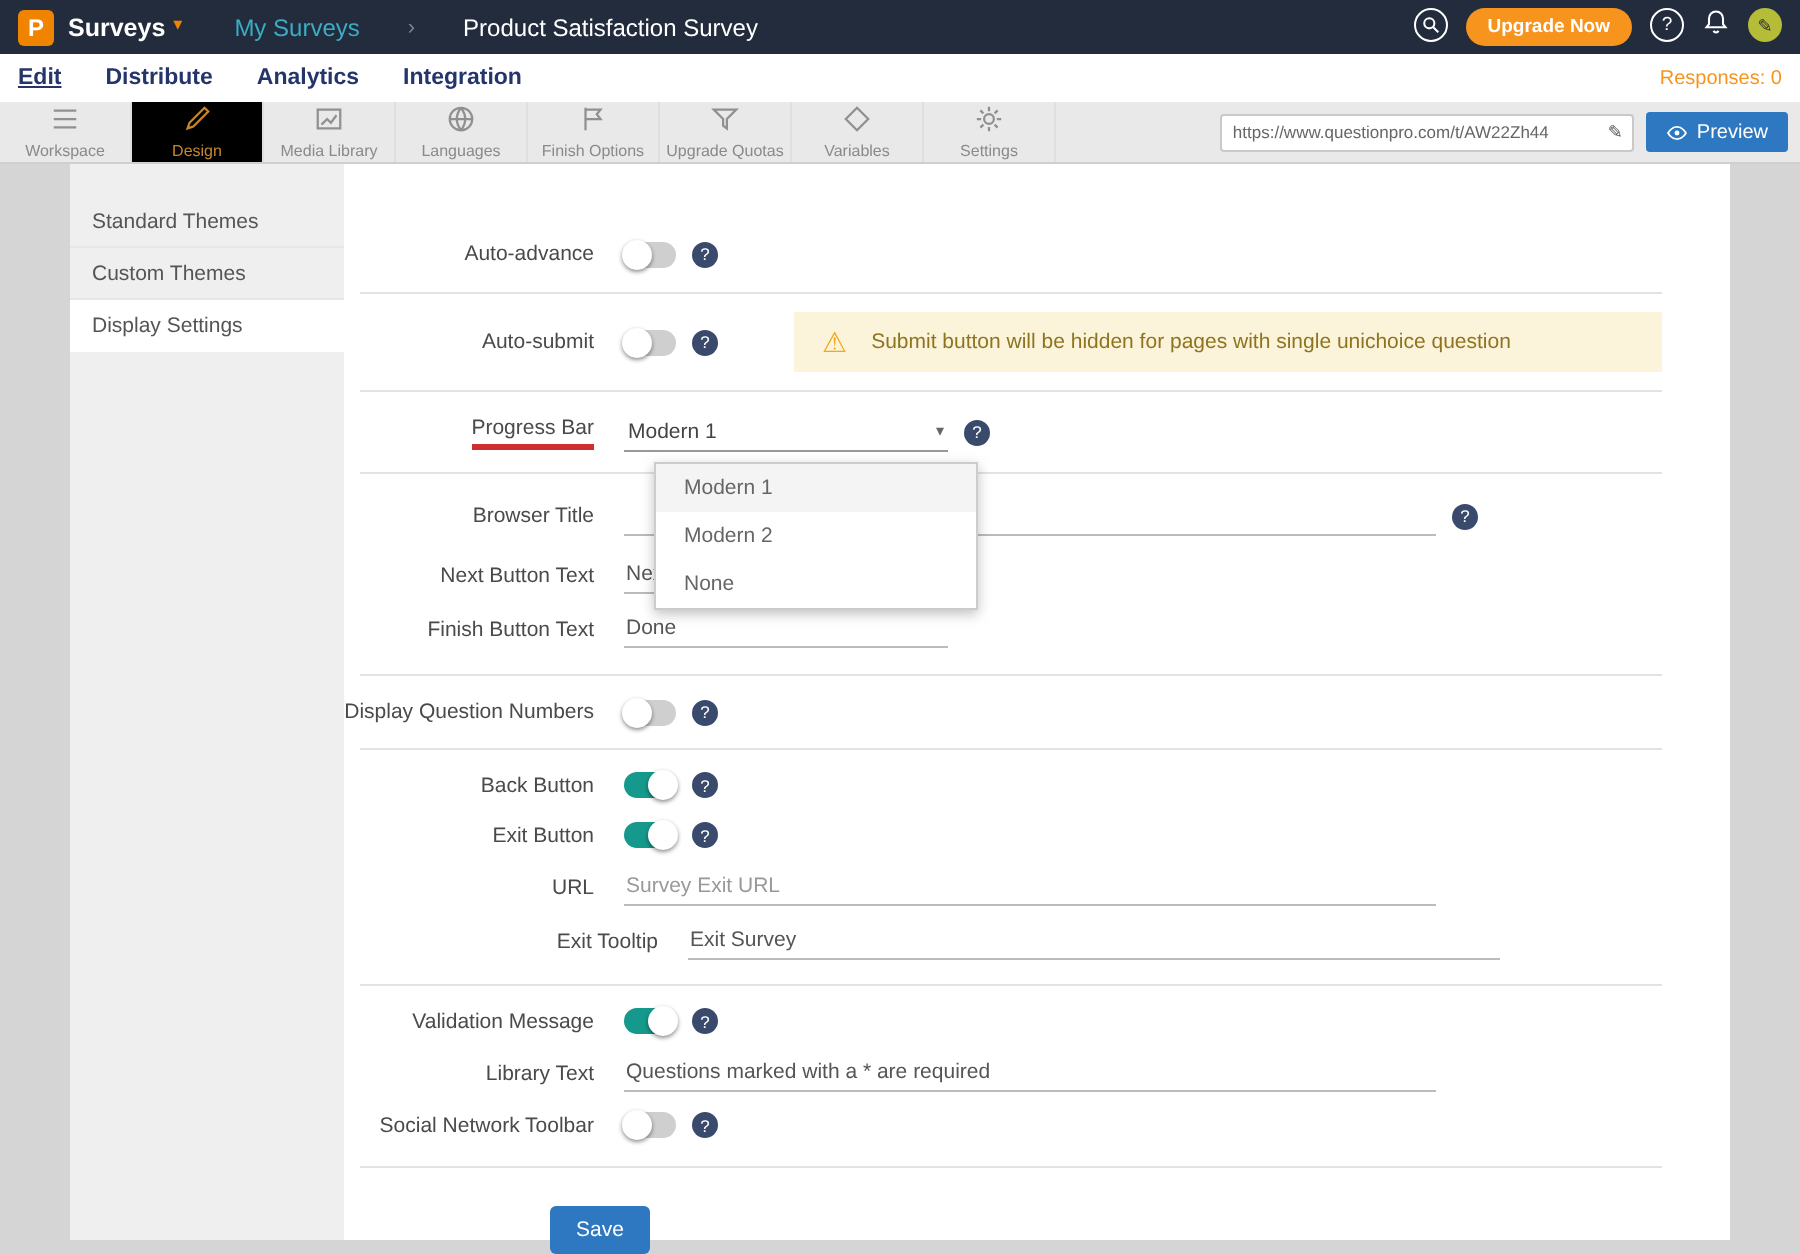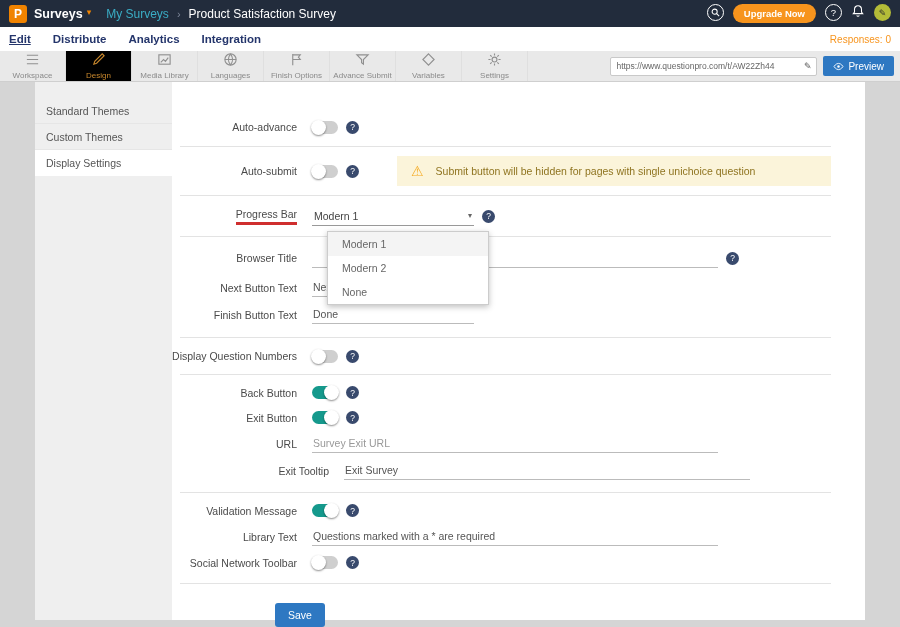--- a/index.html
+++ b/index.html
@@ -5,21 +5,21 @@
   * { box-sizing: border-box; margin: 0; padding: 0; }
   html,body { width:900px; height:627px; overflow:hidden; font-family:"Liberation Sans", sans-serif; background:#d5d5d5; }
 
   
   .topbar { height:27px; background:#222c3c; display:flex; align-items:center; padding:0 9px; }
   .logo { width:18px; height:18px; border-radius:3px; background:#f08300; color:#fff; font-weight:bold;
           font-size:12px; display:flex; align-items:center; justify-content:center; cursor:pointer; }
   .app-menu { display:flex; margin-left:7px; cursor:pointer; }
   .app-menu .pname { color:#fff; font-size:12.5px; font-weight:600; }
   .app-menu .caret { color:#f08300; font-size:9px; margin-left:4px; }
-  .bc { display:flex; align-items:center; margin-left:15px; }
+  .bc { display:flex; align-items:center; margin-left:26px;gap:16px; }
   .bc a { color:#3aadc5; font-size:12px; text-decoration:none; cursor:pointer; }
   .bc .sep { color:#7d8698; margin:0 8px; font-size:11px; }
   .bc .cur { color:#ffffff; font-size:12px; }
   .top-right { margin-left:auto; display:flex; align-items:flex-start; gap:9px; }
   .circ-icon { width:17px; height:17px; border-radius:50%; border:1.3px solid #fff; color:#fff;
                display:flex; align-items:center; justify-content:center; font-size:9.5px; cursor:pointer; }
   .upgrade-btn { background:#f7941d; color:#fff; border:none; border-radius:10px; font-size:9.5px;
                  font-weight:bold; padding:4px 11px; cursor:pointer; font-family:inherit; }
   .pencil-circ { width:17px; height:17px; border-radius:50%; background:#b4bc38; color:#2c2c2c;
                  display:flex; align-items:center; justify-content:center; font-size:9px; cursor:pointer; }
@@ -162,21 +162,21 @@
   <div class="tool-item">
     <span><svg width="15" height="15" viewBox="0 0 16 16">
           <path d="M4 2v12M4 3h8l-2 2.5L12 8H4"></path>
         </svg></span>
     <span>Finish Options</span>
   </div>
   <div class="tool-item">
     <span><svg width="15" height="15" viewBox="0 0 16 16">
           <path d="M2 3h12l-5 5v5l-2-1.5V8L2 3z"></path>
         </svg></span>
-    <span>Advance Submit</span>
+    <span>Upgrade Quotas</span>
   </div>
   <div class="tool-item">
     <span><svg width="15" height="15" viewBox="0 0 16 16">
           <path d="M8 2l6 6-6 6-6-6 6-6z"></path>
         </svg></span>
     <span>Variables</span>
   </div>
   <div class="tool-item">
     <span><svg width="15" height="15" viewBox="0 0 16 16">
           <circle cx="8" cy="8" r="2.6"></circle>

